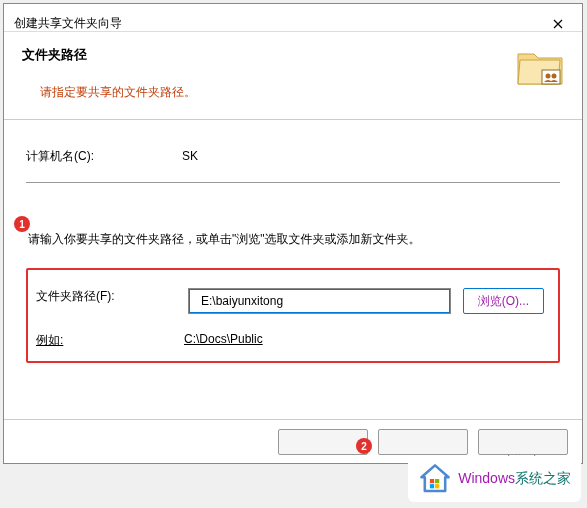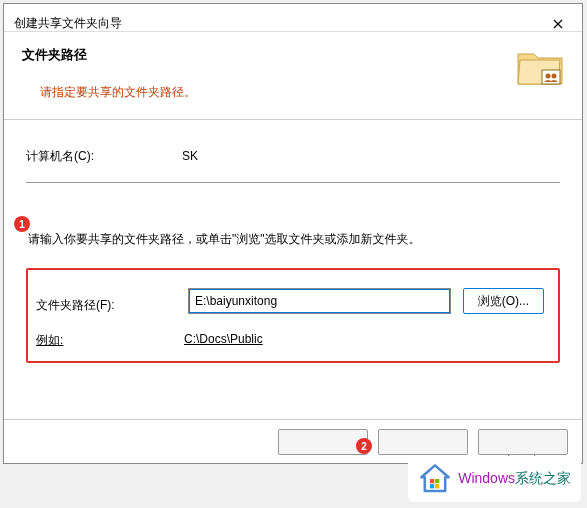--- a/index.html
+++ b/index.html
@@ -13,24 +13,24 @@
     .header-title { font-size: 13px; font-weight: bold; margin-bottom: 20px; }
     .header-sub { font-size: 12px; margin-left: 18px; color: #c2410c; }
     .folder-icon { width: 48px; height: 42px; }
     .content { padding: 24px 22px 10px 22px; }
     .row { display: flex; align-items: center; margin-bottom: 8px; }
     .row .lbl { width: 150px; font-size: 12px; }
     .comp-val { flex: 1; font-size: 12px; padding: 5px 6px; }
     .comp-row { border-bottom: 1px solid #999; padding-bottom: 14px; }
     .instruction { font-size: 12px; margin: 48px 0 20px 2px; }
     .highlight-box { border: 2px solid #e2302d; border-radius: 2px; padding: 18px 14px 12px 8px; position: relative; }
-    .path-row { display: flex; align-items: flex-end; gap: 12px; }
+    .path-row { display: flex; align-items: flex-start; gap: 12px; }
     .path-row .lbl { width: 140px; font-size: 12px; }
-    .path-input { flex: 1; height: 26px; font-size: 12px; padding: 2px 6px; border: 1px solid #888; box-shadow: inset 0 0 0 1px #0078d4; outline: none; }
-    .browse-btn { height: 26px; padding: 0 14px; font-size: 12px; background: #fff; border: 1px solid #0078d4; color: #000000; cursor: pointer; border-radius: 2px; }
+    .path-input { flex: 1; height: 26px; font-size: 12px; padding: 2px 12px; border: 1px solid #888; box-shadow: inset 0 0 0 1px #0078d4; outline: none; }
+    .browse-btn { height: 26px; padding: 0 14px; font-size: 12px; background: #fff; border: 1px solid #0078d4; color: #a21caf; cursor: pointer; border-radius: 2px; }
     .example-row { display: flex; align-items: flex-start; margin-top: 18px; text-decoration: underline; }
     .example-row .lbl { width: 148px; font-size: 12px; }
     .example-row .val { font-size: 12px; }
     .marker { position: absolute; width: 16px; height: 16px; border-radius: 50%; background: #e2302d; color: #fff; font-size: 10px; display: flex; align-items: center; justify-content: center; font-weight: bold; z-index: 5; }
     .marker-1 { left: 10px; top: 212px; }
     .marker-2 { left: 352px; top: 434px; }
     .button-bar { position: absolute; bottom: 0; left: 0; right: 0; height: 44px; border-top: 1px solid #ccc; display: flex; align-items: center; justify-content: flex-end; gap: 10px; padding-right: 14px; }
     .nav-btn { width: 90px; height: 26px; font-size: 12px; border: 1px solid #999; background: #f5f5f5; border-radius: 2px; cursor: pointer; color: #777; }
     .watermark { position: absolute; right: 6px; bottom: 6px; display: flex; align-items: center; gap: 6px; background: #fff; padding: 6px 10px; border-radius: 6px; }
     .wm-house { width: 34px; height: 34px; }

